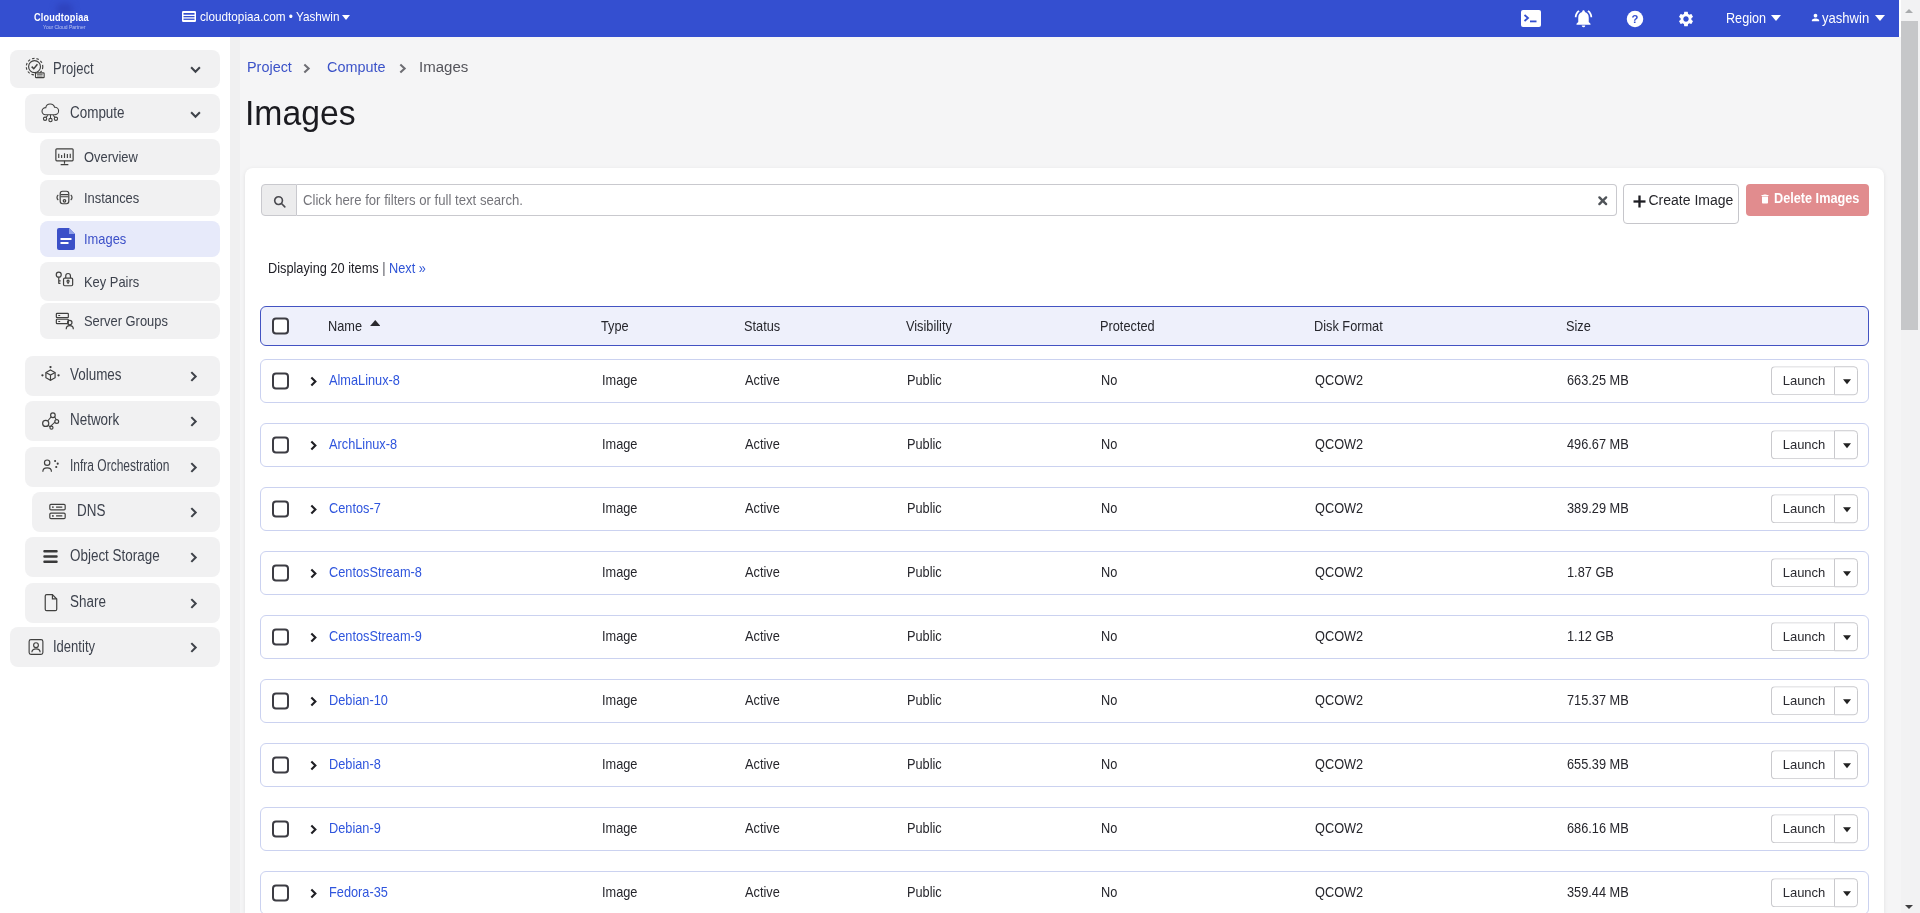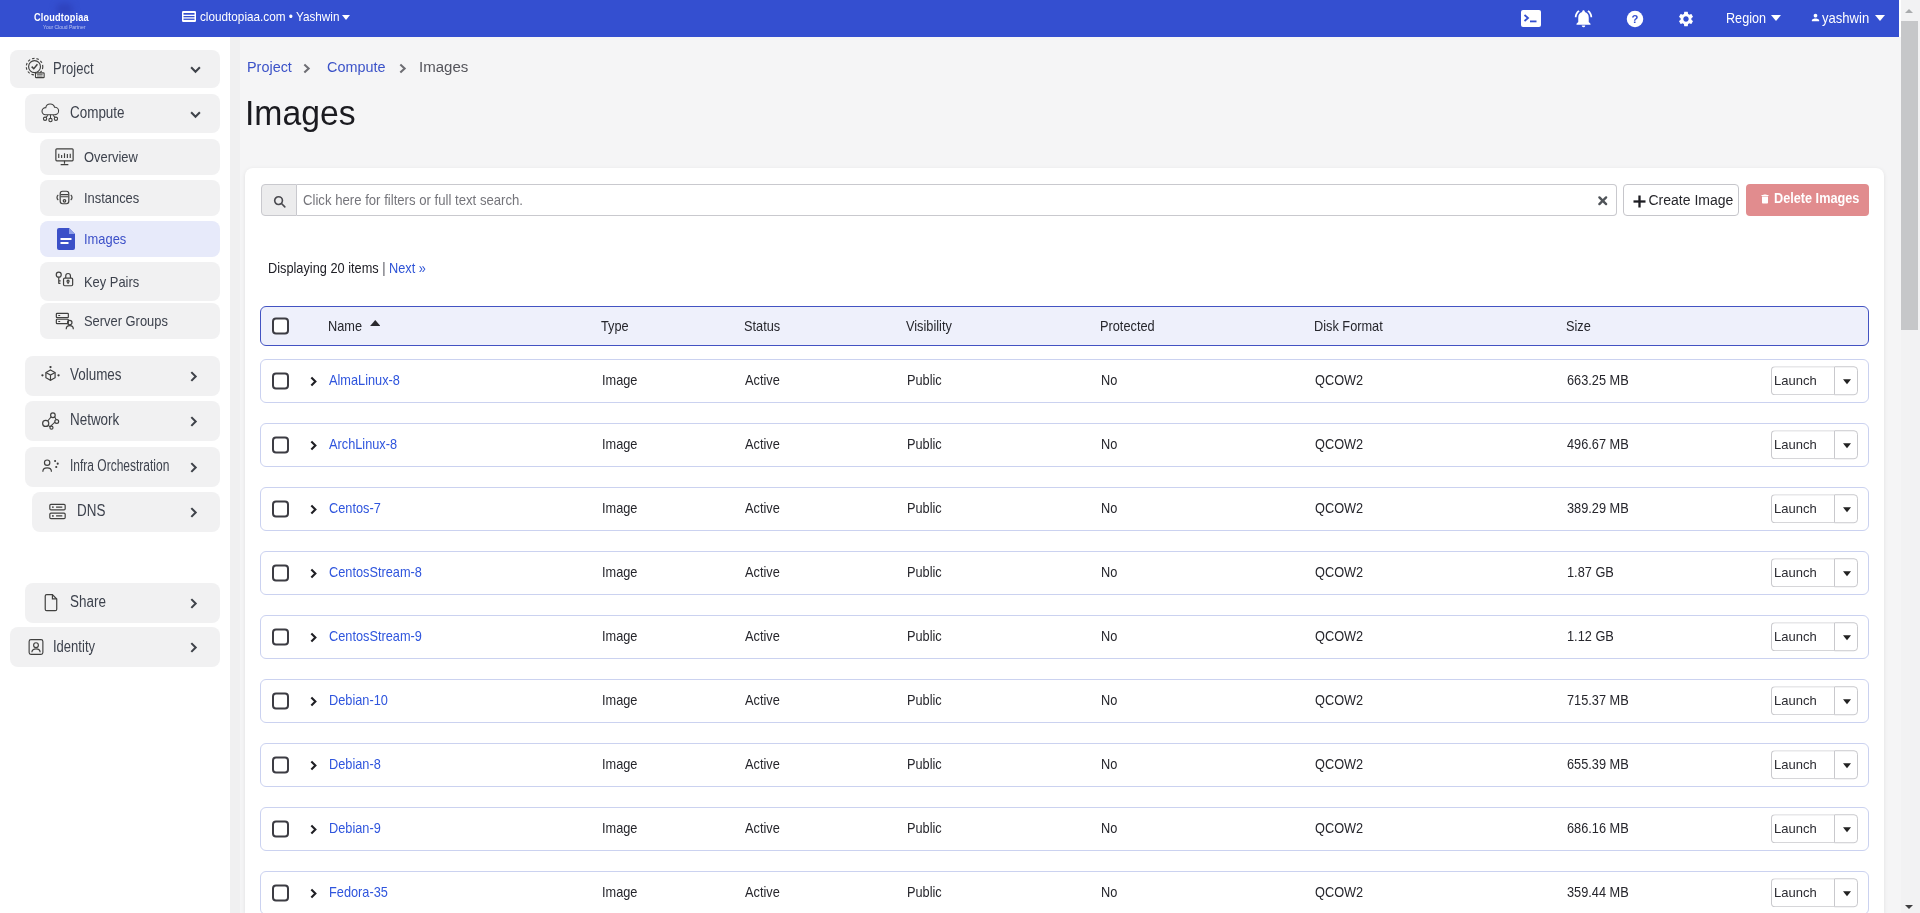--- a/index.html
+++ b/index.html
@@ -23,21 +23,21 @@
 .icon{position:absolute;}
 .bc a{color:#3b52c8;text-decoration:none;}
 .hdrcell,.rowcell{position:absolute;font-size:14.5px;color:#26262c;white-space:nowrap;top:50%;transform:translateY(-50%) scaleX(.88);transform-origin:0 50%;}
 .rowcell{top:calc(50% - 1px);}
 .hdr{position:absolute;left:260px;width:1609px;height:40px;background:#eef0fb;border:1.5px solid #4353c2;border-radius:6px;}
 .row{position:absolute;left:260px;width:1609px;height:44px;background:#fff;border:1px solid #cbd2f0;border-radius:6px;}
 .cb{position:absolute;width:17px;height:17px;border:2px solid #3c3c43;border-radius:4px;background:#fff;top:50%;transform:translateY(-50%);left:11px;}
 .namelink{color:#2f55dd;}
 .launch{position:absolute;right:34px;top:50%;transform:translateY(-50%);width:63.5px;height:29.5px;
  border:1px solid #c9c9cd;border-right:none;border-radius:4px 0 0 4px;background:#fff;
- font-size:13px;color:#2b2b31;text-align:left;text-indent:2.5px;line-height:28.5px;}
+ font-size:13px;color:#2b2b31;text-align:center;text-indent:2.5px;line-height:28.5px;}
 .caretbtn{position:absolute;right:10px;top:50%;transform:translateY(-50%);width:24px;height:29.5px;
  border:1px solid #c9c9cd;border-radius:0 4px 4px 0;background:#fff;}
 .caretbtn:after{content:"";position:absolute;left:8px;top:12.5px;border-left:4px solid transparent;border-right:4px solid transparent;border-top:5px solid #222;}
 #mscroll{position:absolute;left:1901px;top:0;width:19px;height:913px;background:#f2f2f3;}
 #mthumb{position:absolute;left:0;top:21px;width:17px;height:309px;background:#c6c7c9;}
 </style>
 </head>
 <body>
 <div id="content"></div>
 <div id="card"></div>
@@ -195,20 +195,31 @@
       <rect x="4" y="13.7" width="16" height="5.8" rx="1.2"></rect>
       <circle cx="7.2" cy="7.4" r="0.95" fill="#3a3a3a" stroke="none"></circle>
       <circle cx="7.2" cy="16.6" r="0.95" fill="#3a3a3a" stroke="none"></circle>
       <path d="M10.5 7.4h6.5M10.5 16.6h6.5" stroke-width="1.2"></path>
     </svg>
     <div class="lbl l2" style="left:45px;">DNS</div>
     <svg class="chev-r" style="right:19px;top:13px;" viewBox="0 0 24 24" fill="none" stroke="#3f434a" stroke-width="3.3">
         <path d="M8.5 5l7 7-7 7"></path>
       </svg>
   </div>
+  <div class="sitem" style="left:25px;top:500px;height:40px;">
+    <svg class="icon" style="left:14px;top:8px;" width="23" height="23" viewBox="0 0 24 24">
+      <rect x="4.5" y="5.2" width="15" height="2.5" rx="1" fill="#3a3a3a"></rect>
+      <rect x="4.5" y="10.7" width="15" height="2.5" rx="1" fill="#3a3a3a"></rect>
+      <rect x="4.5" y="16.2" width="15" height="2.5" rx="1" fill="#3a3a3a"></rect>
+    </svg>
+    <div class="lbl l2" style="left:45px;">Object Storage</div>
+    <svg class="chev-r" style="right:19px;top:13px;" viewBox="0 0 24 24" fill="none" stroke="#3f434a" stroke-width="3.3">
+        <path d="M8.5 5l7 7-7 7"></path>
+      </svg>
+  </div>
   <div class="sitem" style="left:25px;top:546px;height:40px;">
     <svg class="icon" style="left:14px;top:8px;" width="23" height="23" viewBox="0 0 24 24" fill="none" stroke="#40403f" stroke-width="1.25">
       <path d="M8 3.8h6l4.5 4.5V19a1.5 1.5 0 0 1-1.5 1.5H8A1.5 1.5 0 0 1 6.5 19V5.3A1.5 1.5 0 0 1 8 3.8z"></path>
       <path d="M14 3.8V8.3h4.5"></path>
     </svg>
     <div class="lbl l2" style="left:45px;">Share</div>
     <svg class="chev-r" style="right:19px;top:13px;" viewBox="0 0 24 24" fill="none" stroke="#3f434a" stroke-width="3.3">
         <path d="M8.5 5l7 7-7 7"></path>
       </svg>
   </div>
@@ -246,21 +257,21 @@
       <circle cx="10.5" cy="10.5" r="6.2"></circle>
       <path d="M15.2 15.2L20.5 20.5" stroke-linecap="round"></path>
     </svg>
 </div>
 <div class="abs" style="left:297px;top:183.5px;width:1320px;height:32px;background:#fff;border:1px solid #c9c9ce;border-left:none;border-radius:0 4px 4px 0;">
   <div style="position:absolute;left:6px;top:7.5px;font-size:14.3px;color:#75757b;transform:scaleX(.92);transform-origin:0 0;white-space:nowrap;">Click here for filters or full text search.</div>
   <svg style="position:absolute;right:8px;top:10px;" width="11.5" height="11.5" viewBox="0 0 24 24" fill="none" stroke="#505459" stroke-width="5" stroke-linecap="round">
       <path d="M5 5l14 14M19 5L5 19"></path>
     </svg>
 </div>
-<div class="abs" style="left:1623px;top:183.5px;width:116px;height:32px;background:#fff;border:1px solid #c6c6cb;border-radius:4px;">
+<div class="abs" style="left:1623px;top:183.5px;width:116px;height:40px;background:#fff;border:1px solid #c6c6cb;border-radius:4px;">
   <svg style="position:absolute;left:9px;top:10px;" width="13" height="13" viewBox="0 0 13 13" fill="#1d1d22">
       <rect x="5.35" y="0.5" width="2.3" height="12"></rect>
       <rect x="0.5" y="5.35" width="12" height="2.3"></rect>
     </svg>
     <div style="position:absolute;left:24.5px;top:7px;font-size:14px;color:#26262b;white-space:nowrap;">Create Image</div>
 </div>
 <div class="abs" style="left:1745.5px;top:183.5px;width:123px;height:32px;background:#e18c8e;border-radius:4px;">
   <svg style="position:absolute;left:13px;top:8px;" width="12" height="14" viewBox="0 0 24 24" fill="#fff">
       <path d="M6 19c0 1.1.9 2 2 2h8c1.1 0 2-.9 2-2V7H6v12zM19 4h-3.5l-1-1h-5l-1 1H5v2h14V4z"></path>
     </svg>

